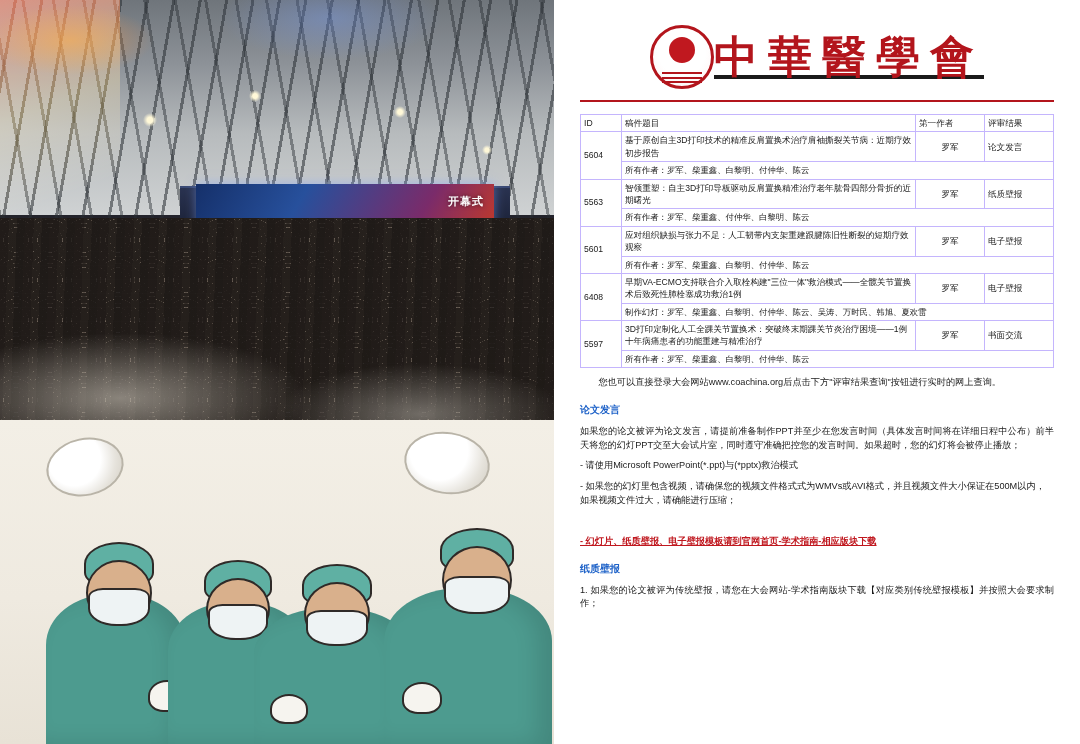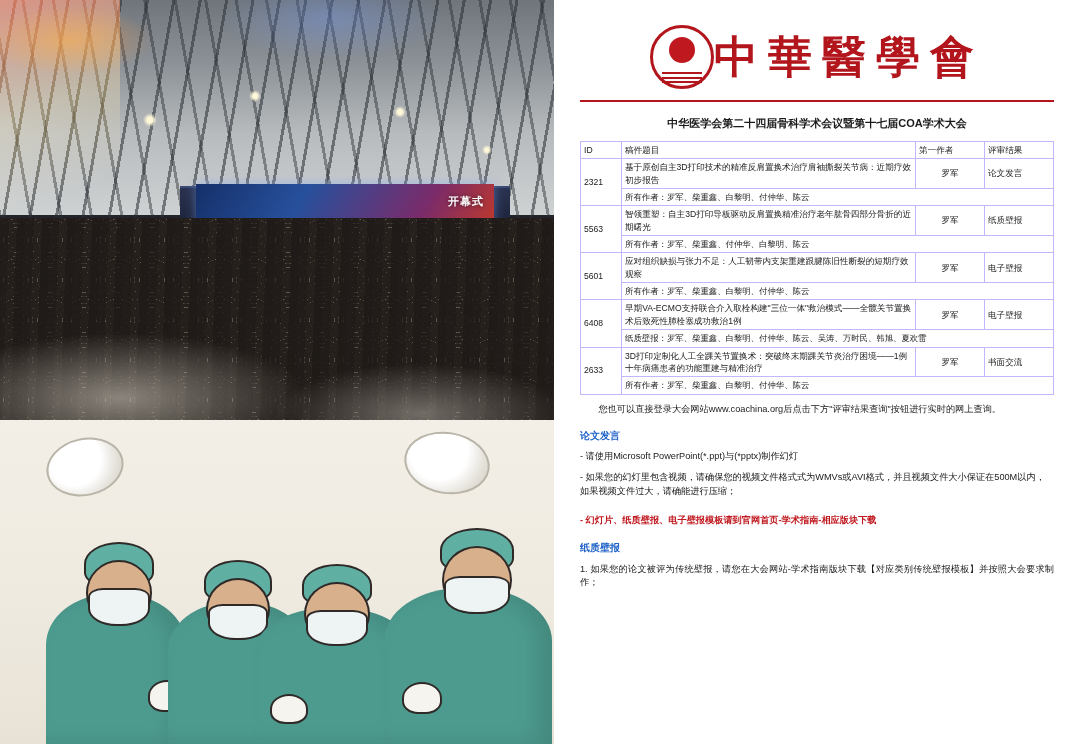--- a/index.html
+++ b/index.html
@@ -193,20 +193,21 @@
     color: #1a1a1a;
     font-size: 9.2px;
     line-height: 1.5;
   }
   .logo-row {
     display: flex;
     align-items: center;
     justify-content: center;
     gap: 0;
     padding: 6px 0 6px 0;
+    text-decoration: underline;
   }
   .emblem {
     width: 58px; height: 58px; border-radius: 50%;
     border: 3px solid #b3151c;
     background: radial-gradient(circle at 50% 42%, #ffffff 0 52%, #fdf2f2 100%);
     position: relative;
     flex: 0 0 58px;
   }
   .emblem::before {
     content: "";
@@ -268,21 +269,22 @@
     font-size: 10px;
     margin: 12px 0 4px 0;
   }
   .bullet {
     margin: 7px 0 0 0;
     text-indent: 0;
   }
   .red-line {
     color: #c0181f;
     font-weight: bold;
-    margin-top: 15px;
+    margin-top: 27px;
+    text-decoration: underline;
   }
 </style>
 </head>
 <body>
 
 <div class="page">
 
   <div class="left-col">
 
     <div class="photo-hall">
@@ -338,36 +340,35 @@
 
   <div class="doc">
 
     <div class="logo-row">
       <div class="emblem"></div>
       <div class="brand-cn">中華醫學會</div>
     </div>
     <div class="red-rule"></div>
 
     <div class="doc-title">
-      <div>中华医学会第二十四届骨科学术会议暨第十七届COA学术大会</div>
     </div>
 
 
     <table class="papers">
       <thead>
         <tr>
           <th class="col-id">ID</th>
           <th>稿件题目</th>
           <th class="col-author">第一作者</th>
           <th class="col-result">评审结果</th>
         </tr>
       </thead>
       <tbody>
         <tr>
-          <td class="col-id" rowspan="2">2321</td>
+          <td class="col-id" rowspan="2">5604</td>
           <td>基于原创自主3D打印技术的精准反肩置换术治疗肩袖撕裂关节病：近期疗效初步报告</td>
           <td class="col-author">罗军</td>
           <td class="col-result">论文发言</td>
         </tr>
         <tr class="row-authors">
           <td colspan="3">所有作者：罗军、柴重鑫、白黎明、付仲华、陈云</td>
         </tr>
 
         <tr>
           <td class="col-id" rowspan="2">5563</td>
@@ -389,39 +390,40 @@
           <td colspan="3">所有作者：罗军、柴重鑫、白黎明、付仲华、陈云</td>
         </tr>
 
         <tr>
           <td class="col-id" rowspan="2">6408</td>
           <td>早期VA-ECMO支持联合介入取栓构建"三位一体"救治模式——全髋关节置换术后致死性肺栓塞成功救治1例</td>
           <td class="col-author">罗军</td>
           <td class="col-result">电子壁报</td>
         </tr>
         <tr class="row-authors">
-          <td colspan="3">纸质壁报：罗军、柴重鑫、白黎明、付仲华、陈云、吴涛、万时民、韩旭、夏欢雷</td>
-        </tr>
-
-        <tr>
-          <td class="col-id" rowspan="2">2633</td>
+          <td colspan="3">制作幻灯：罗军、柴重鑫、白黎明、付仲华、陈云、吴涛、万时民、韩旭、夏欢雷</td>
+        </tr>
+
+        <tr>
+          <td class="col-id" rowspan="2">5597</td>
           <td>3D打印定制化人工全踝关节置换术：突破终末期踝关节炎治疗困境——1例十年病痛患者的功能重建与精准治疗</td>
           <td class="col-author">罗军</td>
           <td class="col-result">书面交流</td>
         </tr>
         <tr class="row-authors">
           <td colspan="3">所有作者：罗军、柴重鑫、白黎明、付仲华、陈云</td>
         </tr>
       </tbody>
     </table>
 
     <div class="para">您也可以直接登录大会网站www.coachina.org后点击下方"评审结果查询"按钮进行实时的网上查询。</div>
 
     <div class="section-h">论文发言</div>
-    <div class="bullet">- 请使用Microsoft PowerPoint(*.ppt)与(*pptx)制作幻灯</div>
+    <div class="para noindent">如果您的论文被评为论文发言，请提前准备制作PPT并至少在您发言时间（具体发言时间将在详细日程中公布）前半天将您的幻灯PPT交至大会试片室，同时遵守准确把控您的发言时间。如果超时，您的幻灯将会被停止播放；</div>
+    <div class="bullet">- 请使用Microsoft PowerPoint(*.ppt)与(*pptx)救治模式</div>
     <div class="bullet">- 如果您的幻灯里包含视频，请确保您的视频文件格式式为WMVs或AVI格式，并且视频文件大小保证在500M以内，如果视频文件过大，请确能进行压缩；</div>
     <div class="bullet red-line">- 幻灯片、纸质壁报、电子壁报模板请到官网首页-学术指南-相应版块下载</div>
 
     <div class="section-h">纸质壁报</div>
     <div class="para noindent">1. 如果您的论文被评为传统壁报，请您在大会网站-学术指南版块下载【对应类别传统壁报模板】并按照大会要求制作；</div>
 
   </div>
 </div>
 
 </body></html>

